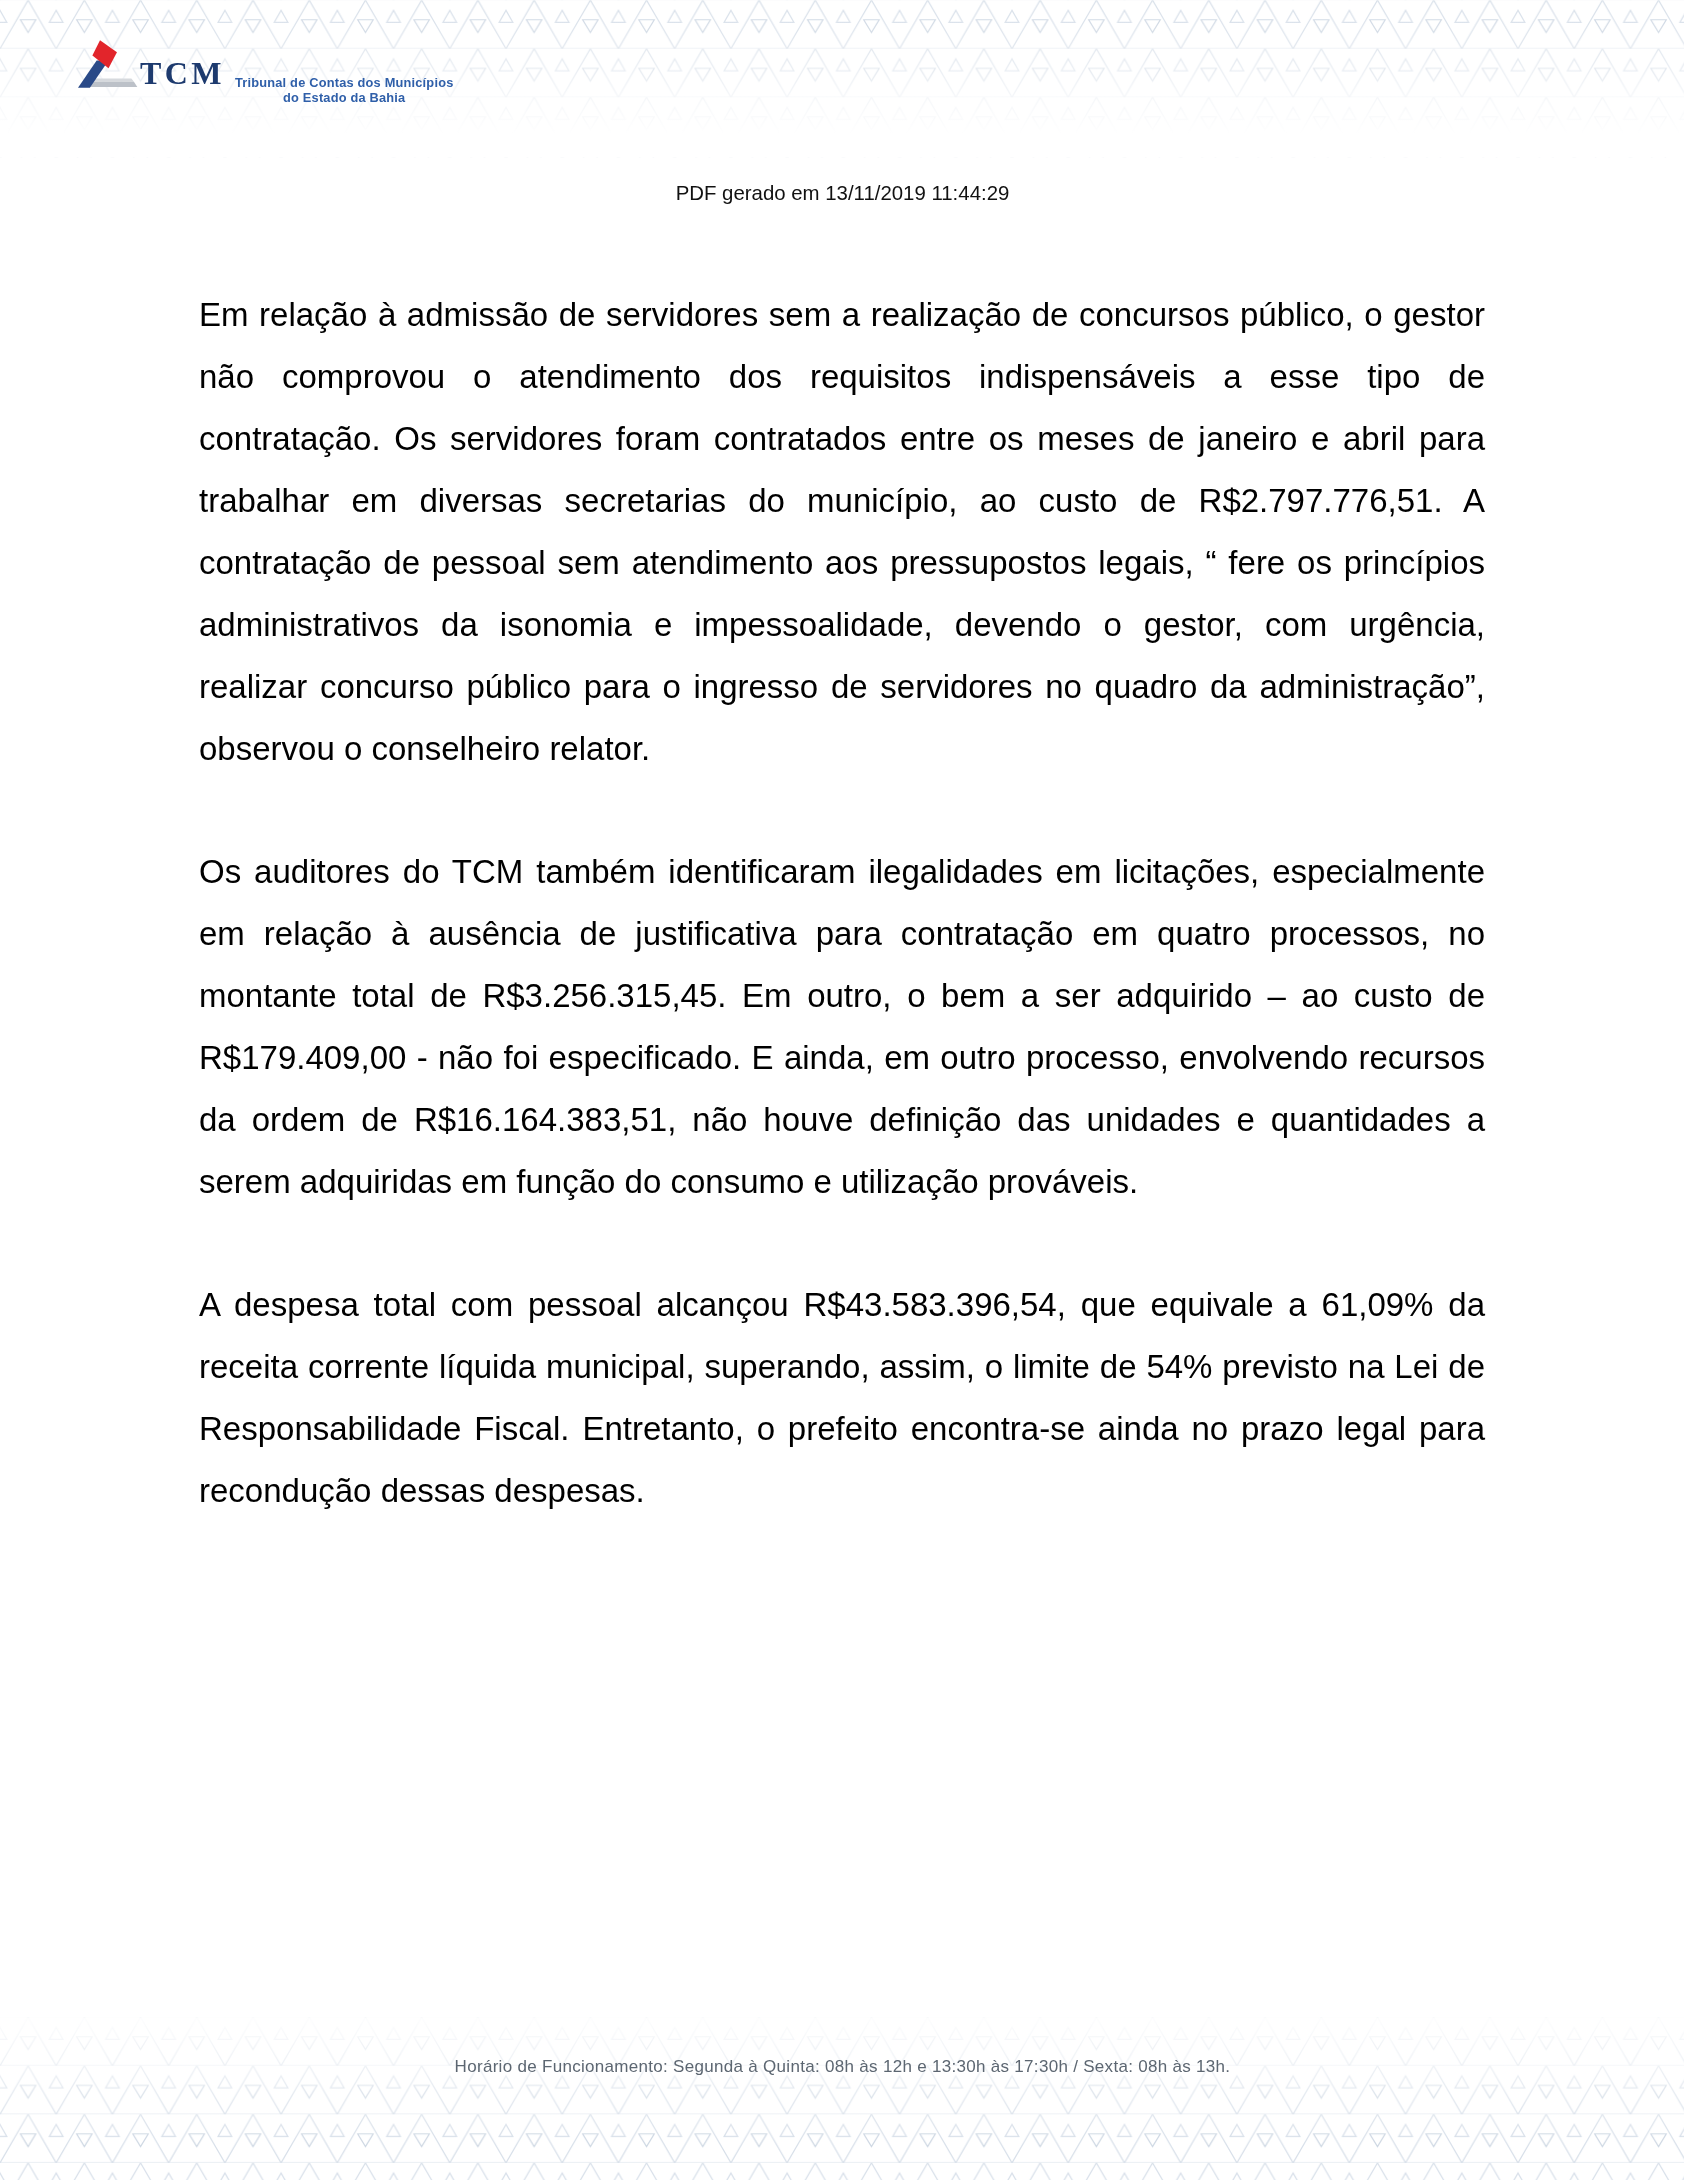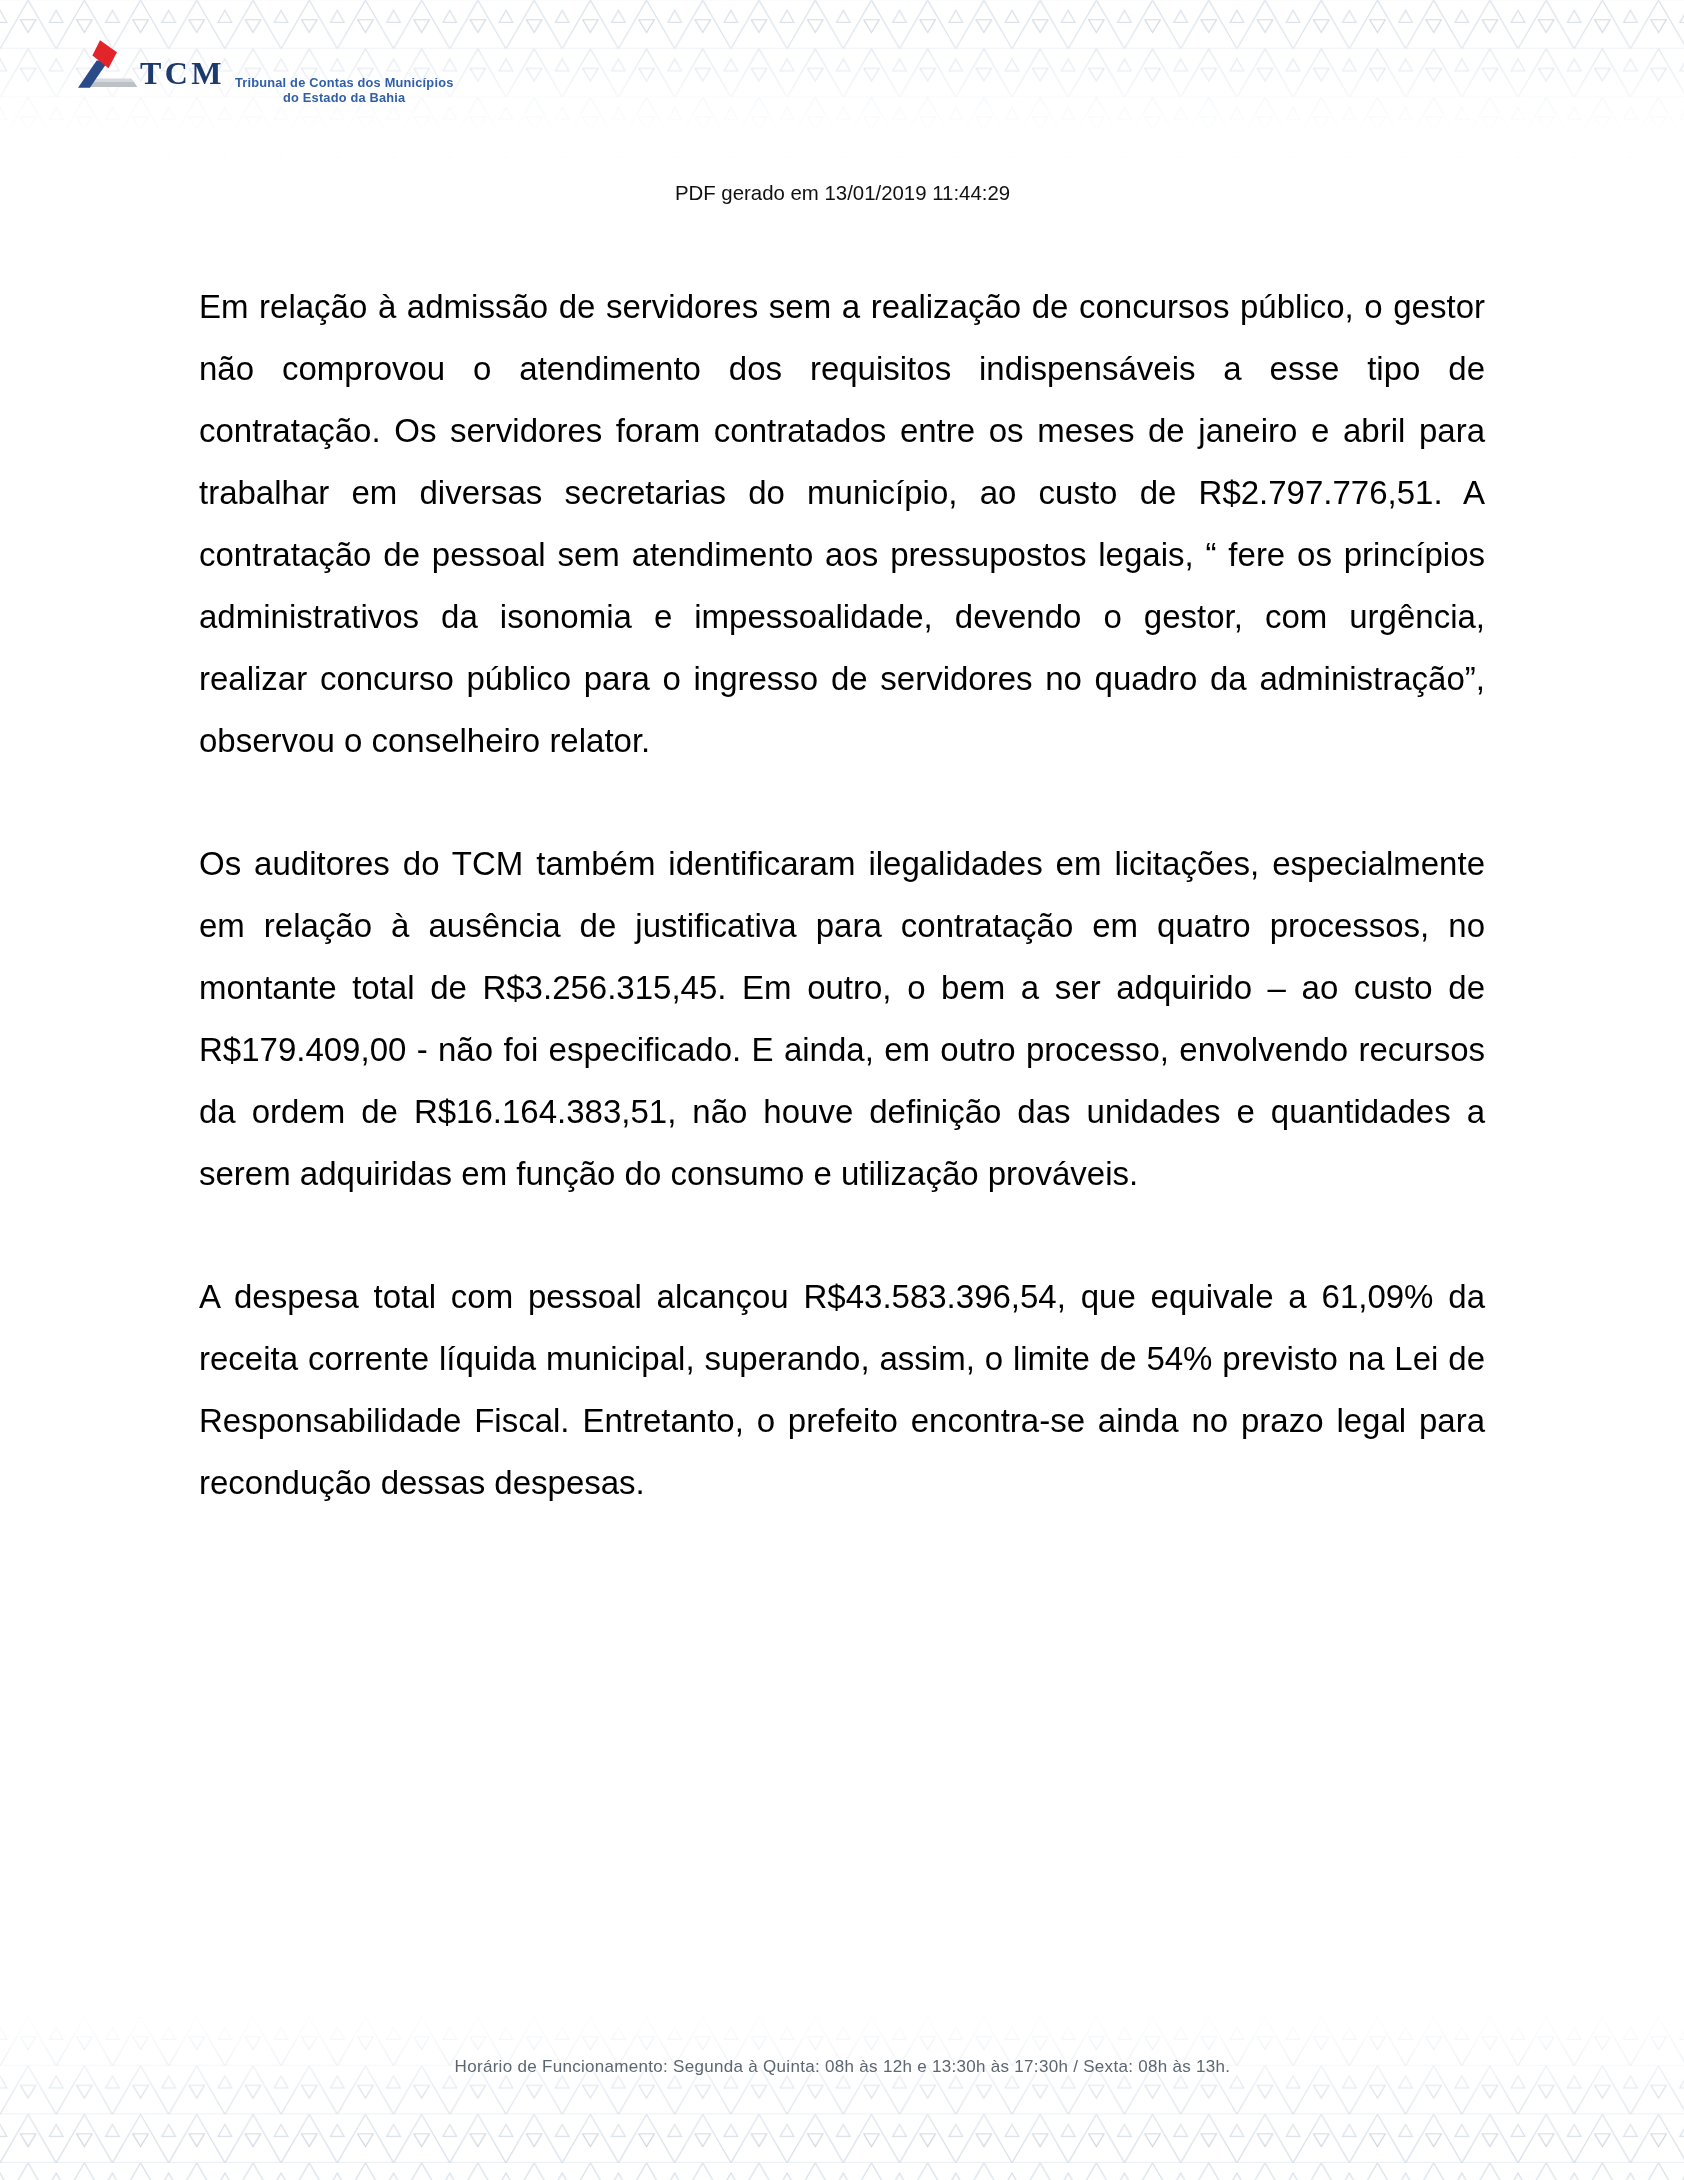--- a/index.html
+++ b/index.html
@@ -33,21 +33,21 @@
 
   
   .meta {
     position: absolute; top: 181px; left: 0; width: 1685px;
     text-align: center;
     font-size: 20.4px; line-height: 25.6px; color: #111111;
   }
 
   
   .content {
-    position: absolute; top: 276px; left: 199px; width: 1286px;
+    position: absolute; top: 284px; left: 199px; width: 1286px;
     color: #000000;
   }
   .content p {
     margin: 0 0 61px 0;
     font-size: 33px;
     line-height: 62px;
     text-align: justify;
   }
 
   
@@ -104,21 +104,21 @@
 
       <polygon points="26,0 46,14 36,33 17,18" fill="#e2252b"></polygon>
     </svg>
     <div class="logo-acronym">TCM</div>
     <div class="logo-tagline">
       <div>Tribunal de Contas dos Municípios</div>
       <div>do Estado da Bahia</div>
     </div>
   </div>
 
-  <div class="meta">PDF gerado em 13/01/2019 11:44:29</div>
+  <div class="meta">PDF gerado em 13/11/2019 11:44:29</div>
 
   <div class="content">
     <p>Em relação à admissão de servidores sem a realização de concursos público, o gestor não comprovou o atendimento dos requisitos indispensáveis a esse tipo de contratação. Os servidores foram contratados entre os meses de janeiro e abril para trabalhar em diversas secretarias do município, ao custo de R$2.797.776,51. A contratação de pessoal sem atendimento aos pressupostos legais, “ fere os princípios administrativos da isonomia e impessoalidade, devendo o gestor, com urgência, realizar concurso público para o ingresso de servidores no quadro da administração”, observou o conselheiro relator.</p>
     <p>Os auditores do TCM também identificaram ilegalidades em licitações, especialmente em relação à ausência de justificativa para contratação em quatro processos, no montante total de R$3.256.315,45. Em outro, o bem a ser adquirido – ao custo de R$179.409,00 - não foi especificado. E ainda, em outro processo, envolvendo recursos da ordem de R$16.164.383,51, não houve definição das unidades e quantidades a serem adquiridas em função do consumo e utilização prováveis.</p>
     <p>A despesa total com pessoal alcançou R$43.583.396,54, que equivale a 61,09% da receita corrente líquida municipal, superando, assim, o limite de 54% previsto na Lei de Responsabilidade Fiscal. Entretanto, o prefeito encontra-se ainda no prazo legal para recondução dessas despesas.</p>
   </div>
 
   <div class="band band-bottom">
     <svg width="1685" height="164" viewBox="0 0 1978 192">
       <rect x="0" y="0" width="1978" height="192" fill="url(#triweave)"></rect>

